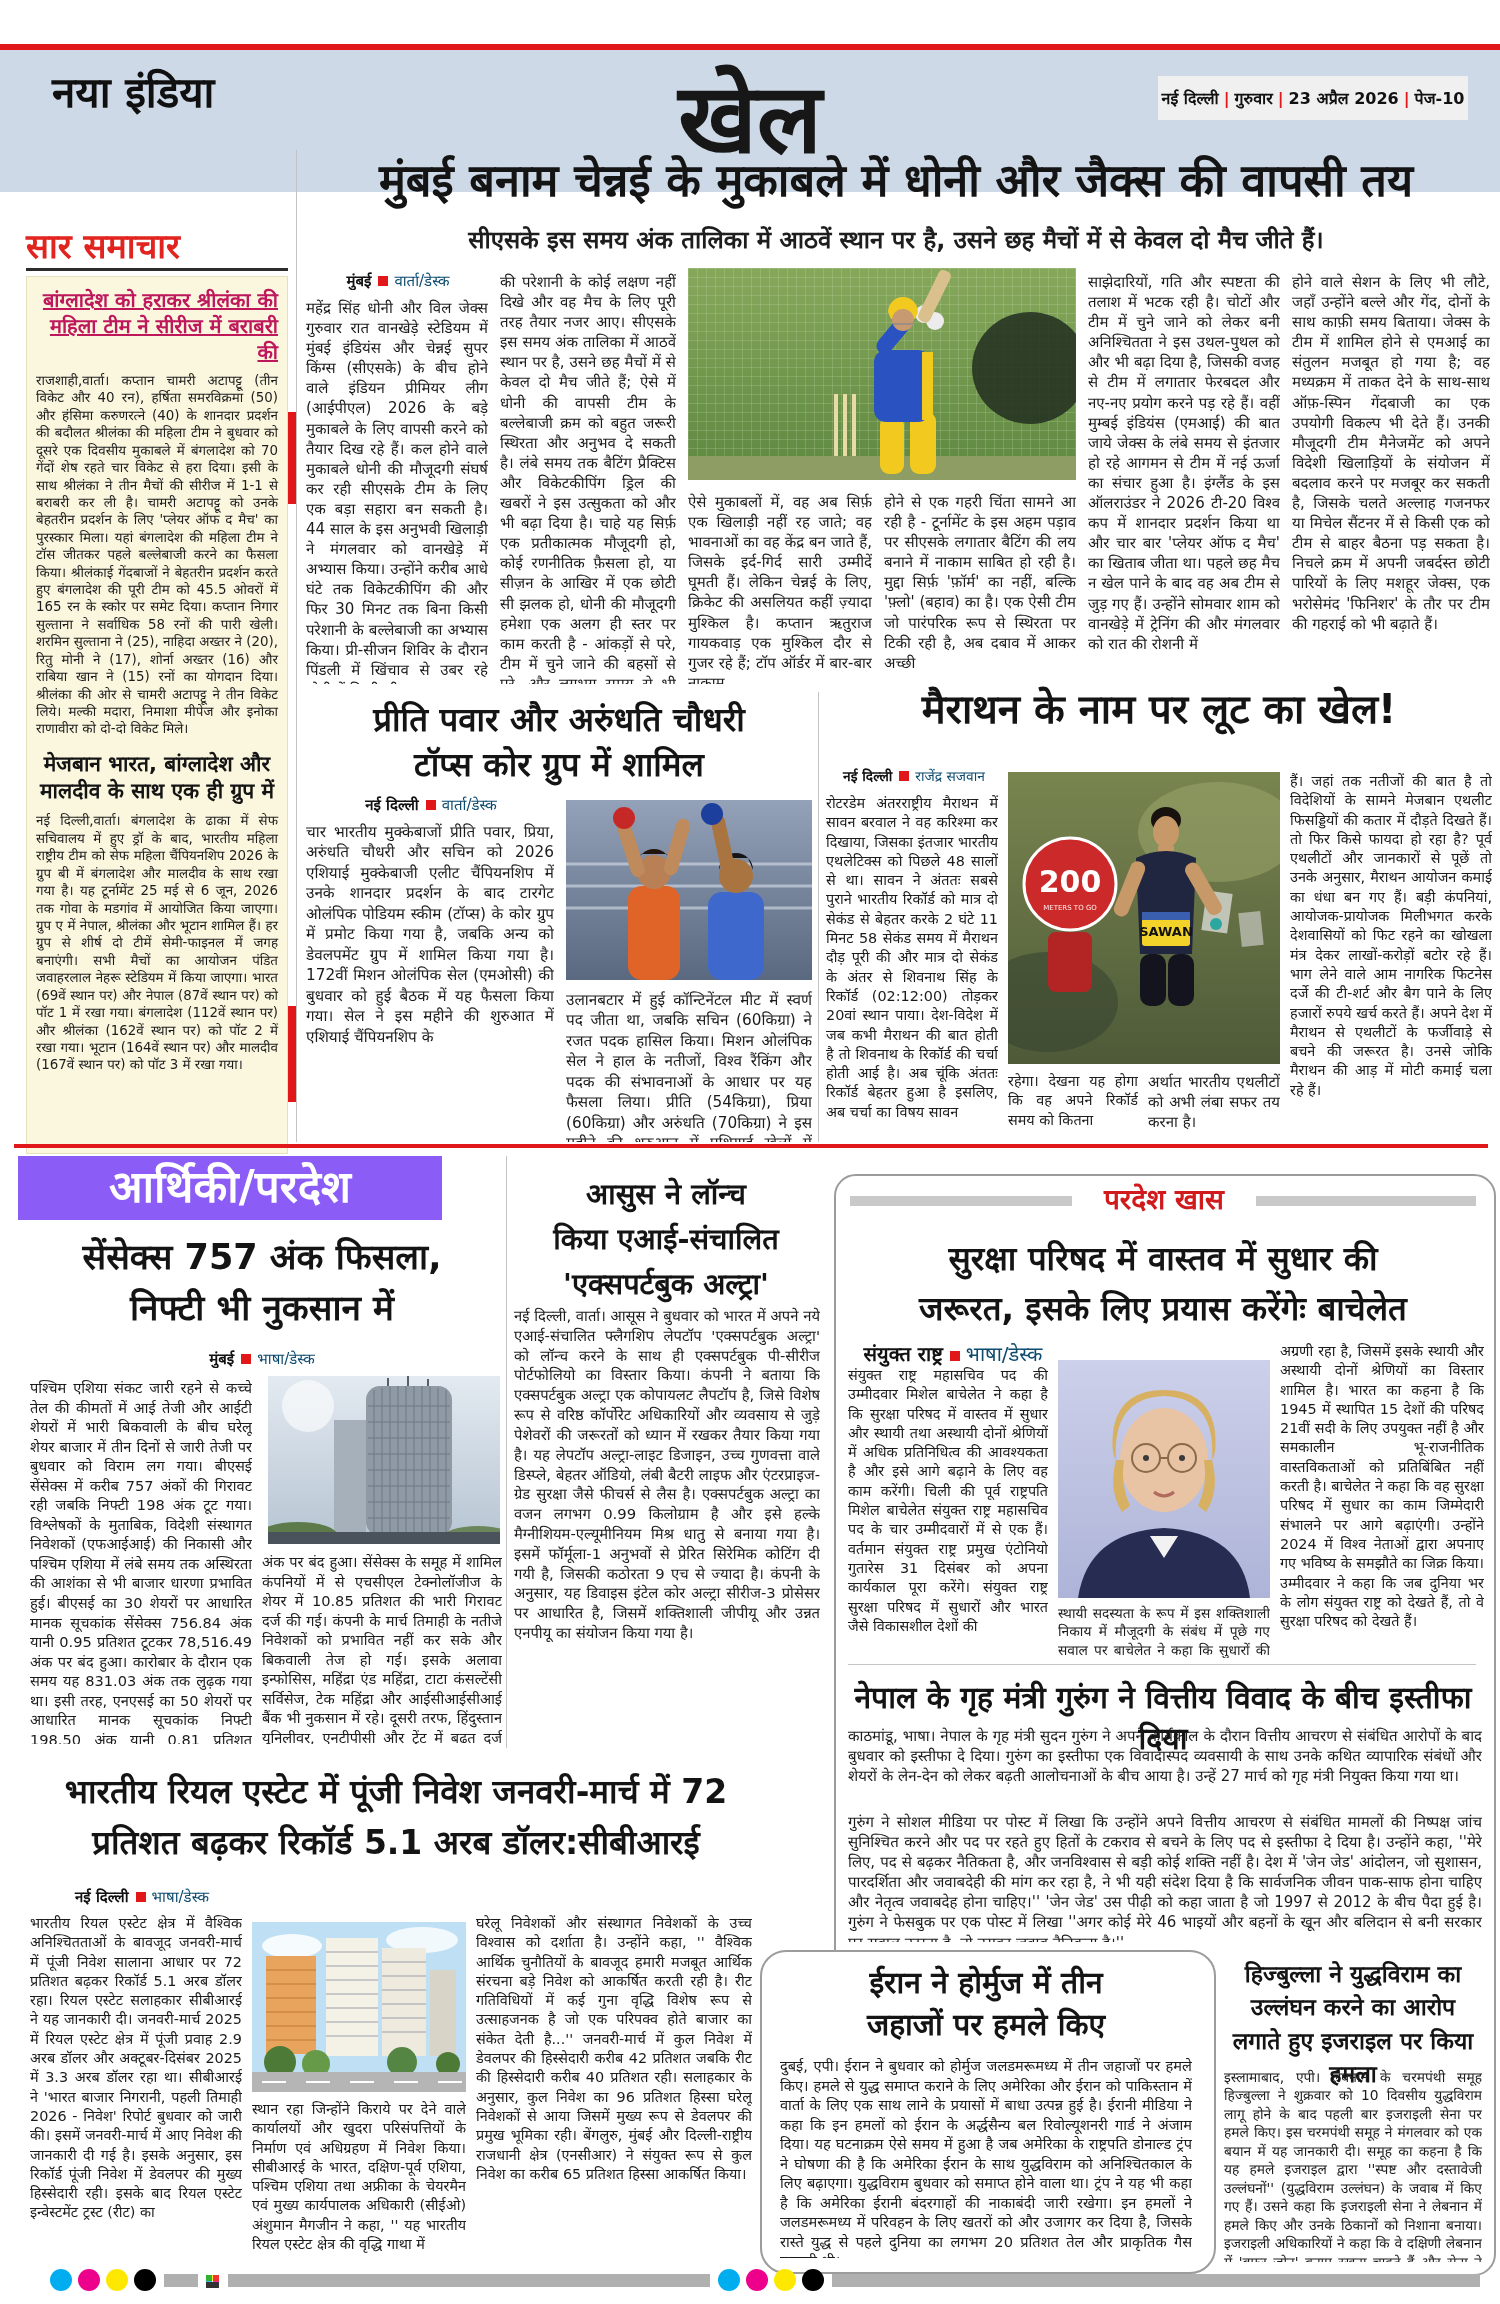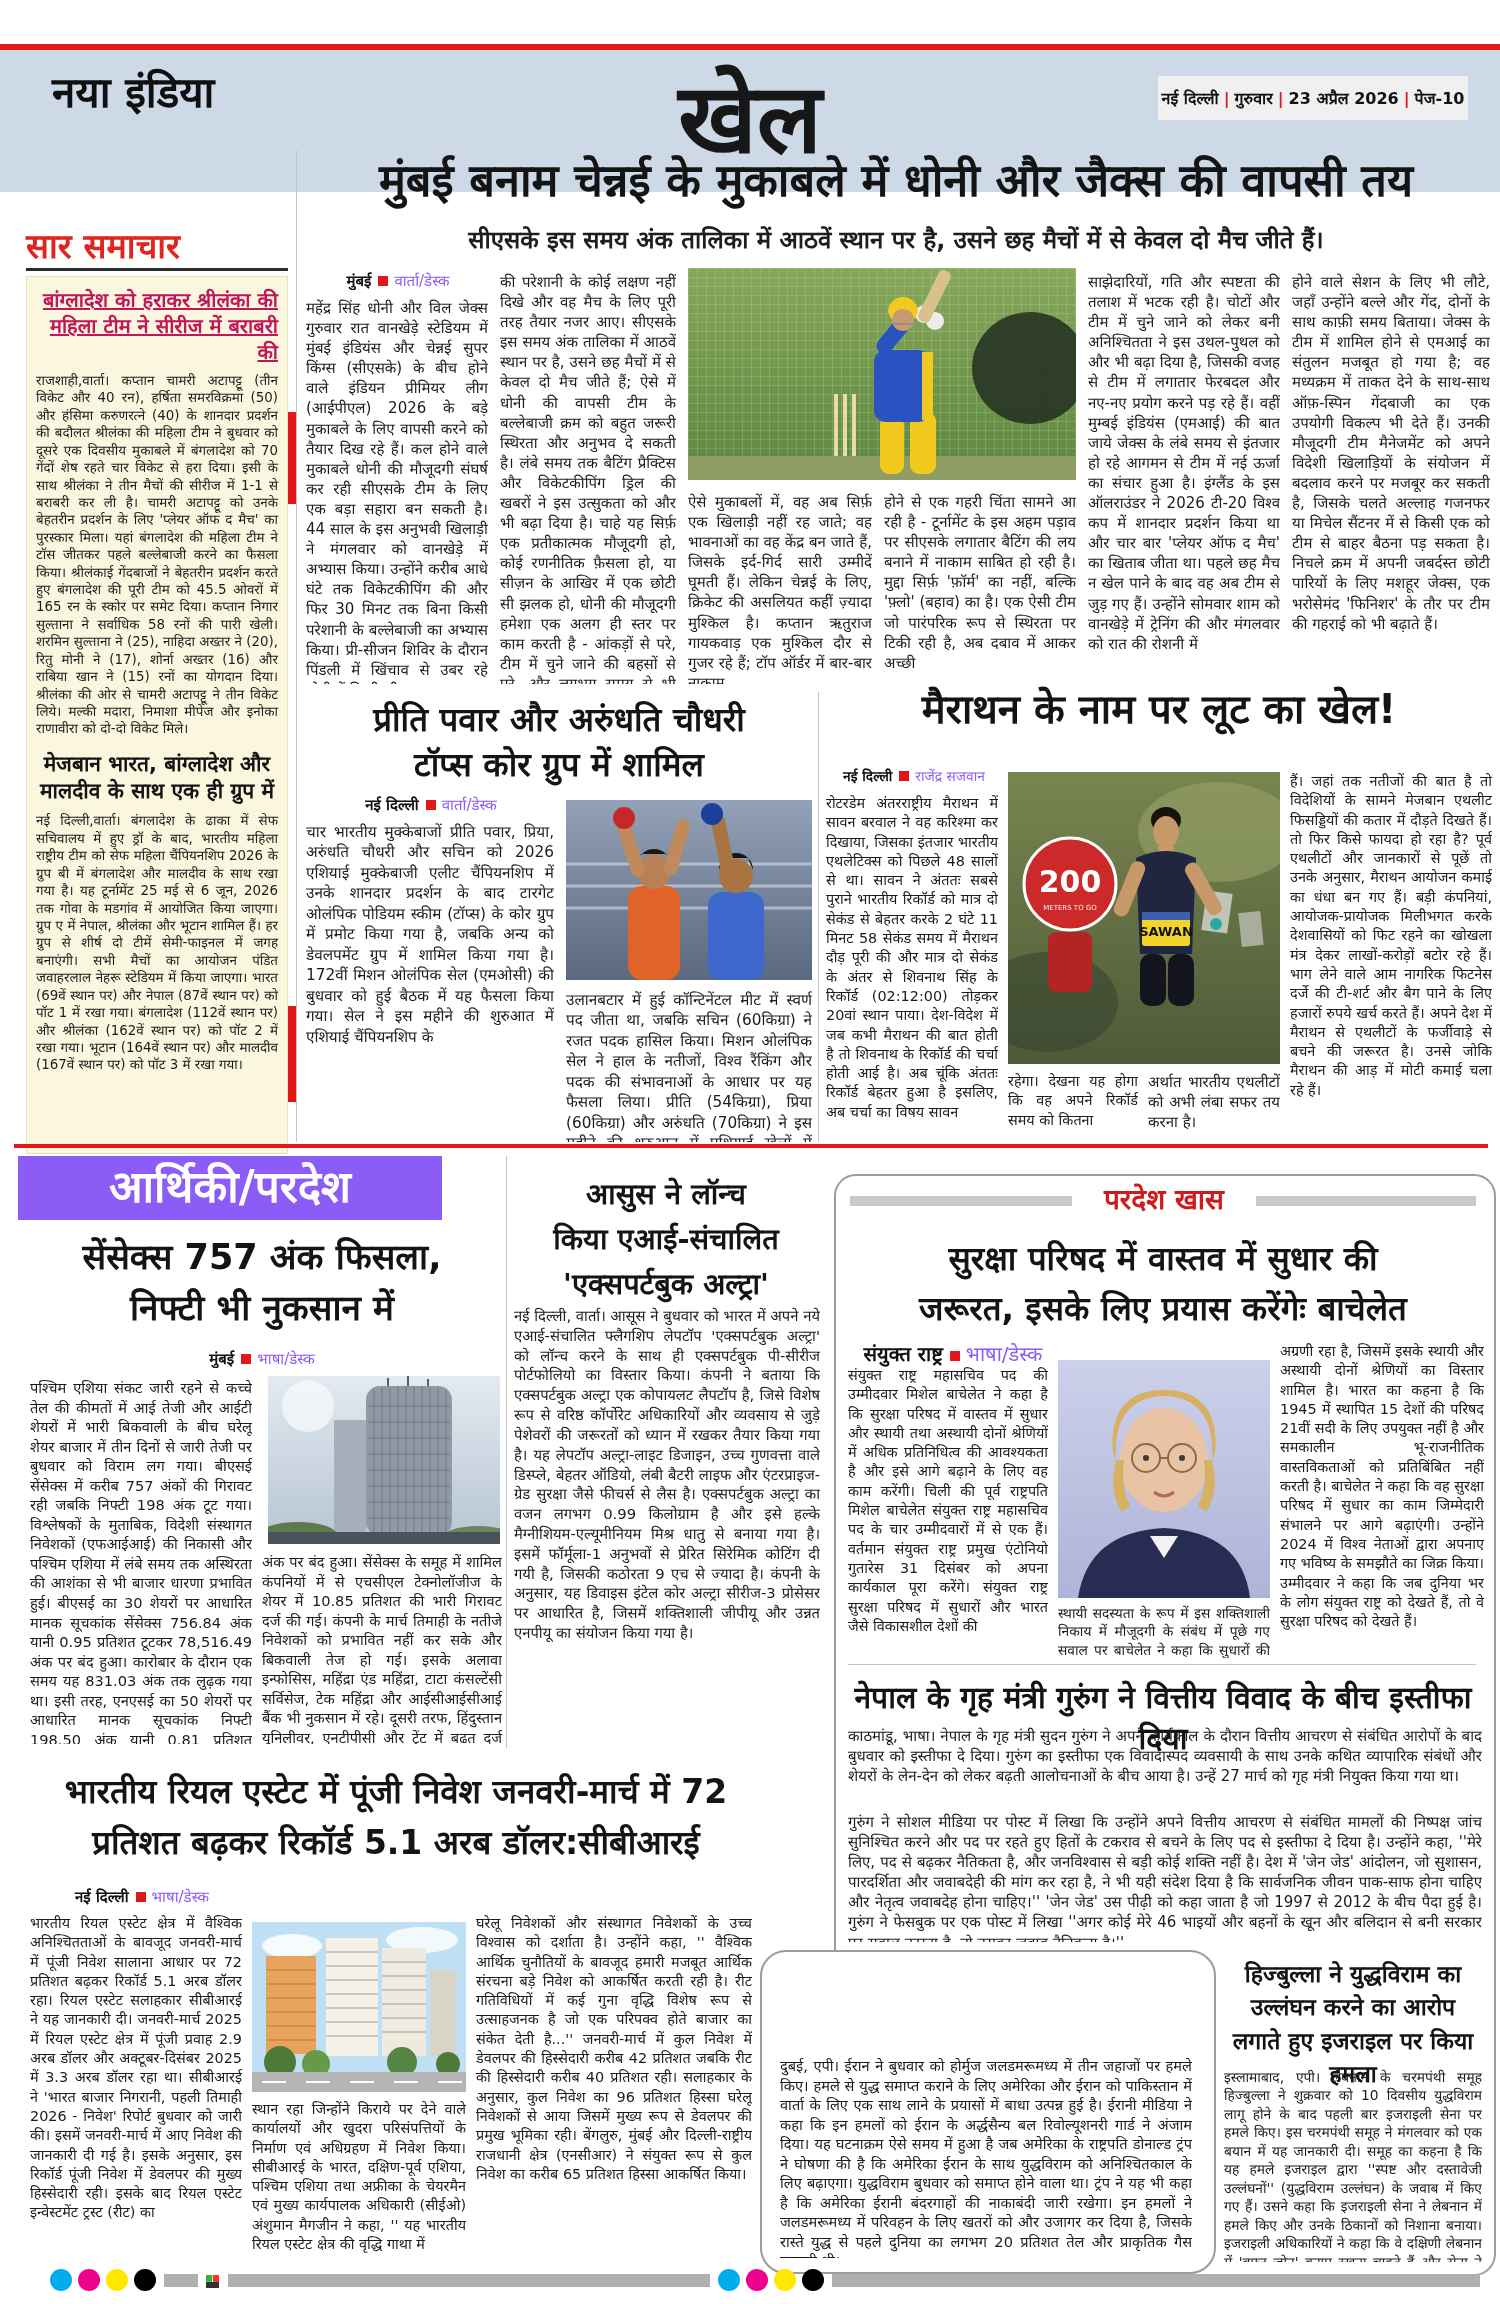--- a/index.html
+++ b/index.html
@@ -4,21 +4,21 @@
 <style>
   html,body{margin:0;padding:0;background:#e9e9e9;}
   #page{position:relative;width:1500px;height:2304px;background:#ffffff;margin:0 auto;
         font-family:"DejaVu Sans","Liberation Sans",sans-serif;overflow:hidden;}
   .abs{position:absolute;}
   .hd{position:absolute;font-weight:800;color:#141414;text-align:center;white-space:pre-line;}
   .bt{position:absolute;font-size:15px;line-height:1.34;text-align:justify;color:#1b1b1b;overflow:hidden;}
   .by{position:absolute;text-align:center;font-size:15px;color:#222;white-space:nowrap;overflow:hidden;}
   .by .city{font-weight:800;color:#111;}
   .by .sq{display:inline-block;width:10px;height:10px;background:#e2171a;margin:0 6px 0 7px;}
-  .by .credit{color:#8b5cf6;}
+  .by .credit{color:#0c4a6e;}
   .vln{position:absolute;width:1px;background:#c4c4c4;}
   .hln{position:absolute;height:1px;background:#c4c4c4;}
   .dl-part{font-weight:700;}
   .dl-sep{color:#e2171a;font-weight:700;padding:0 5px;}
   .photo{position:absolute;overflow:hidden;background:#dddddd;}
   .photo svg{display:block;width:100%;height:100%;}
   .roundbox{position:absolute;border:2px solid #9c9c9c;border-radius:22px;background:transparent;}
   .regbar{position:absolute;height:13px;background:#b0b0b0;top:2274px;}
   .regdot{position:absolute;width:22px;height:22px;border-radius:50%;top:2269px;}
 </style>
@@ -283,20 +283,22 @@
       <circle cx="150" cy="140" r="15" fill="#558542"></circle>
         <circle cx="196" cy="142" r="12" fill="#4e7a38"></circle>
       <rect y="150" width="214" height="20" fill="#b5b5b5"></rect>
       <path d="M10 160 h24 M54 160 h24 M98 160 h24 M142 160 h24 M186 160 h24" stroke="#ffffff" stroke-width="2"></path>
     </svg>
   </div>
   <div class="bt" style="left:252px;top:2100px;width:214px;height:166px;font-size:14.4px;">स्थान रहा जिन्होंने किराये पर देने वाले कार्यालयों और खुदरा परिसंपत्तियों के निर्माण एवं अधिग्रहण में निवेश किया। सीबीआरई के भारत, दक्षिण-पूर्व एशिया, पश्चिम एशिया तथा अफ्रीका के चेयरमैन एवं मुख्य कार्यपालक अधिकारी (सीईओ) अंशुमान मैगजीन ने कहा, '' यह भारतीय रियल एस्टेट क्षेत्र की वृद्धि गाथा में</div>
   <div class="bt" style="left:476px;top:1914px;width:276px;height:352px;font-size:14.4px;">घरेलू निवेशकों और संस्थागत निवेशकों के उच्च विश्वास को दर्शाता है। उन्होंने कहा, '' वैश्विक आर्थिक चुनौतियों के बावजूद हमारी मजबूत आर्थिक संरचना बड़े निवेश को आकर्षित करती रही है। रीट गतिविधियों में कई गुना वृद्धि विशेष रूप से उत्साहजनक है जो एक परिपक्व होते बाजार का संकेत देती है...'' जनवरी-मार्च में कुल निवेश में डेवलपर की हिस्सेदारी करीब 42 प्रतिशत जबकि रीट की हिस्सेदारी करीब 40 प्रतिशत रही। सलाहकार के अनुसार, कुल निवेश का 96 प्रतिशत हिस्सा घरेलू निवेशकों से आया जिसमें मुख्य रूप से डेवलपर की प्रमुख भूमिका रही। बेंगलुरु, मुंबई और दिल्ली-राष्ट्रीय राजधानी क्षेत्र (एनसीआर) ने संयुक्त रूप से कुल निवेश का करीब 65 प्रतिशत हिस्सा आकर्षित किया।</div>
 
   <div class="roundbox" style="left:760px;top:1950px;width:452px;height:320px;background:#ffffff;border-radius:26px;"></div>
+  <div class="hd" style="left:780px;top:1962px;width:412px;font-size:30px;line-height:1.4;">ईरान ने होर्मुज में तीन
+जहाजों पर हमले किए</div>
   <div class="bt" style="left:780px;top:2056px;width:412px;height:202px;font-size:14.6px;">दुबई, एपी। ईरान ने बुधवार को होर्मुज जलडमरूमध्य में तीन जहाजों पर हमले किए। हमले से युद्ध समाप्त कराने के लिए अमेरिका और ईरान को पाकिस्तान में वार्ता के लिए एक साथ लाने के प्रयासों में बाधा उत्पन्न हुई है। ईरानी मीडिया ने कहा कि इन हमलों को ईरान के अर्द्धसैन्य बल रिवोल्यूशनरी गार्ड ने अंजाम दिया। यह घटनाक्रम ऐसे समय में हुआ है जब अमेरिका के राष्ट्रपति डोनाल्ड ट्रंप ने घोषणा की है कि अमेरिका ईरान के साथ युद्धविराम को अनिश्चितकाल के लिए बढ़ाएगा। युद्धविराम बुधवार को समाप्त होने वाला था। ट्रंप ने यह भी कहा है कि अमेरिका ईरानी बंदरगाहों की नाकाबंदी जारी रखेगा। इन हमलों ने जलडमरूमध्य में परिवहन के लिए खतरों को और उजागर कर दिया है, जिसके रास्ते युद्ध से पहले दुनिया का लगभग 20 प्रतिशत तेल और प्राकृतिक गैस गुजरती थी।</div>
 
   <div class="hd" style="left:1224px;top:1958px;width:258px;font-size:23px;line-height:1.45;white-space:normal;">हिज्बुल्ला ने युद्धविराम का उल्लंघन करने का आरोप लगाते हुए इजराइल पर किया हमला</div>
   <div class="bt" style="left:1224px;top:2068px;width:258px;height:194px;font-size:13.8px;">इस्लामाबाद, एपी। लेबनान के चरमपंथी समूह हिज्बुल्ला ने शुक्रवार को 10 दिवसीय युद्धविराम लागू होने के बाद पहली बार इजराइली सेना पर हमले किए। इस चरमपंथी समूह ने मंगलवार को एक बयान में यह जानकारी दी। समूह का कहना है कि यह हमले इजराइल द्वारा ''स्पष्ट और दस्तावेजी उल्लंघनों'' (युद्धविराम उल्लंघन) के जवाब में किए गए हैं। उसने कहा कि इजराइली सेना ने लेबनान में हमले किए और उनके ठिकानों को निशाना बनाया। इजराइली अधिकारियों ने कहा कि वे दक्षिणी लेबनान में 'बफर जोन' बनाए रखना चाहते हैं और सेना ने एक क्षेत्र का नक्शा जारी किया है जिसे वह 'अग्रणी रक्षा रेखा' कहती है। यह इलाका लेबनानी सीमा के भीतर है और इसमें कई गांव शामिल हैं जिनके आसपास बाड़ लगाई गई है।</div>
 
   <div class="regdot" style="left:50px;background:#00aeef;"></div>
   <div class="regdot" style="left:78px;background:#ec008c;"></div>
   <div class="regdot" style="left:106px;background:#ffe800;"></div>
   <div class="regdot" style="left:134px;background:#000000;"></div>
   <div class="regbar" style="left:164px;width:34px;"></div>

